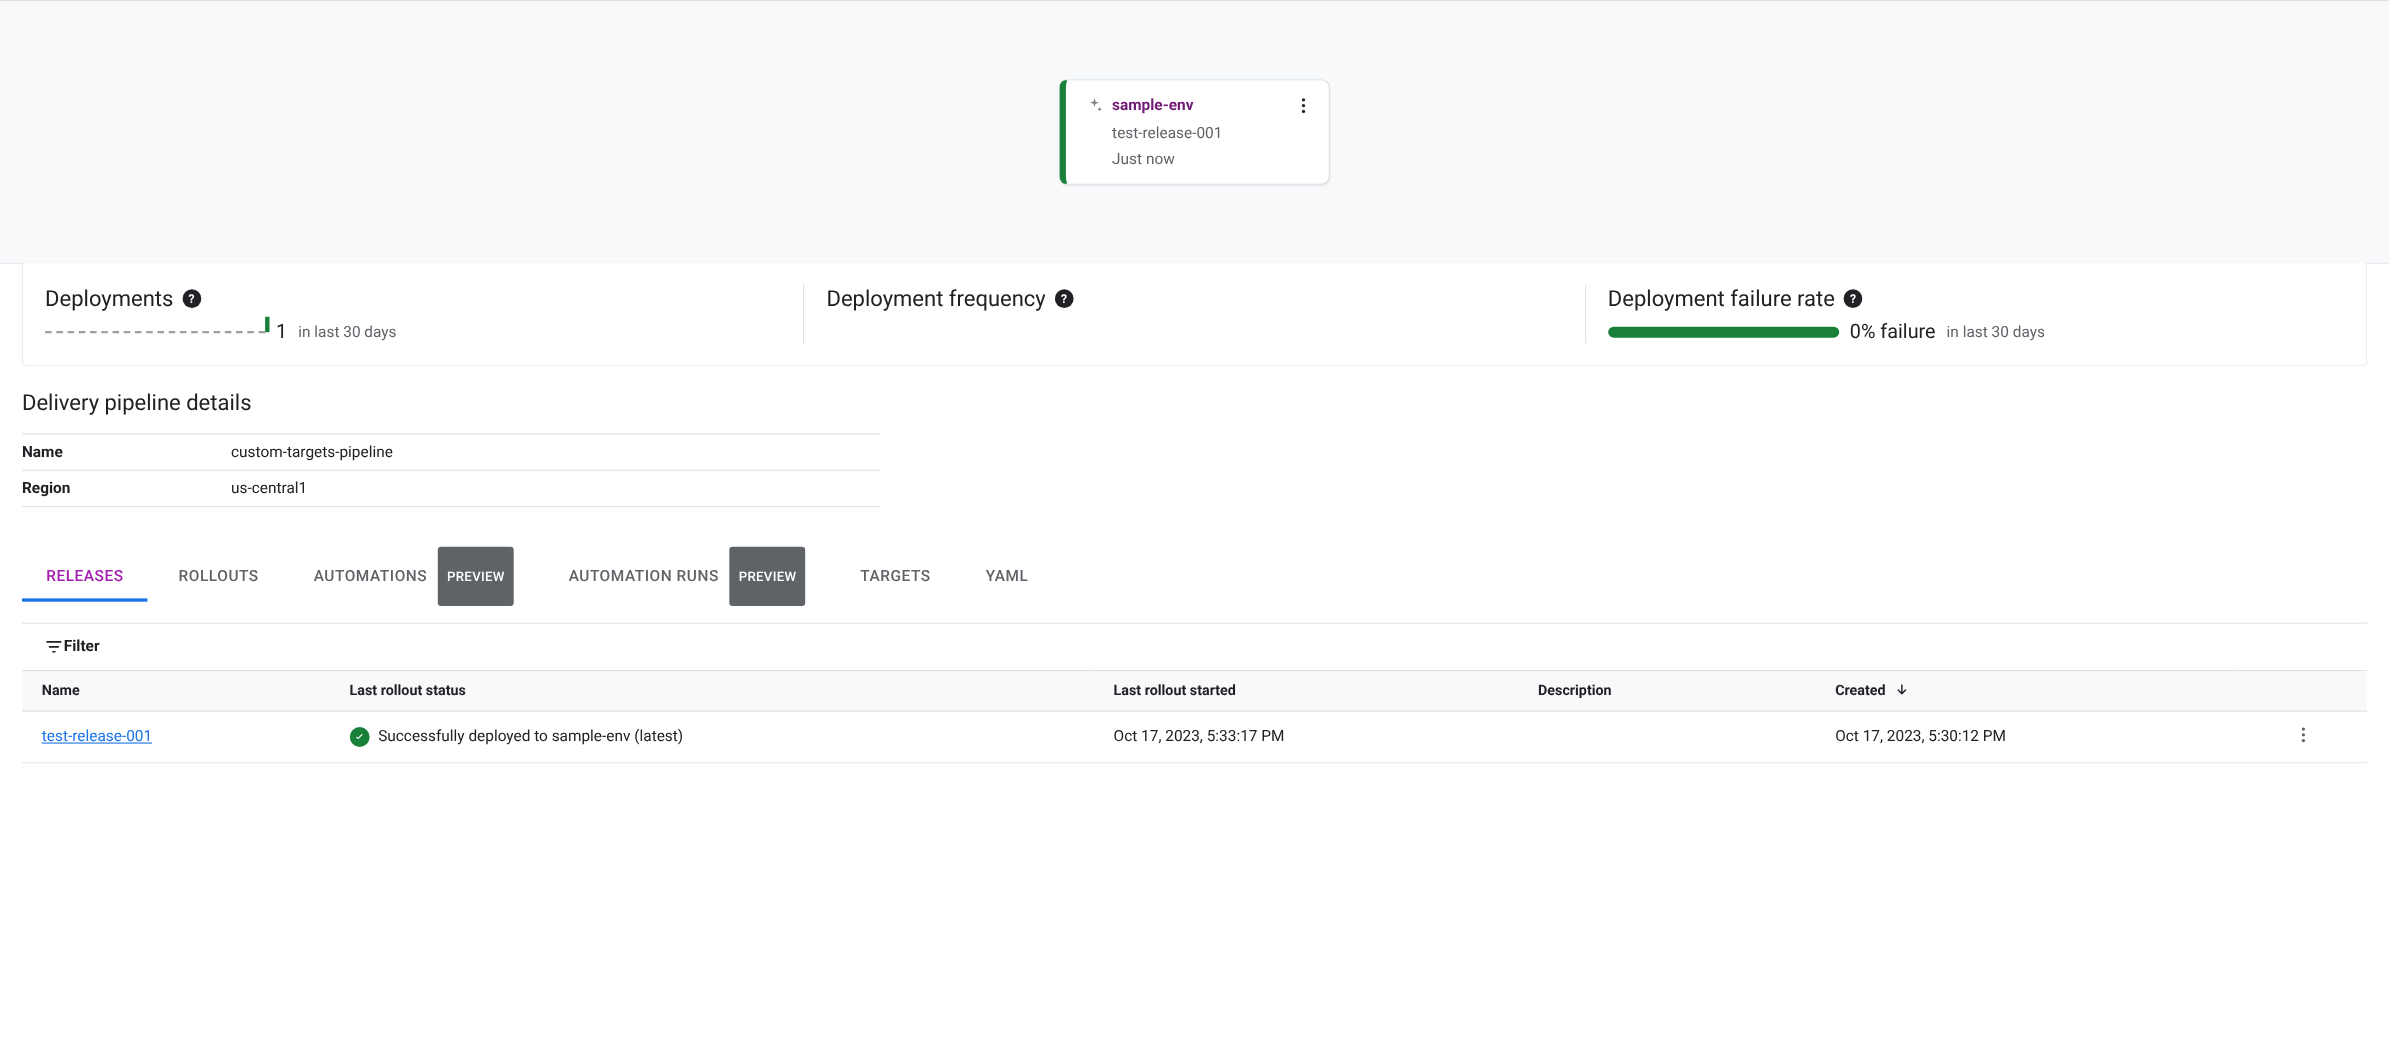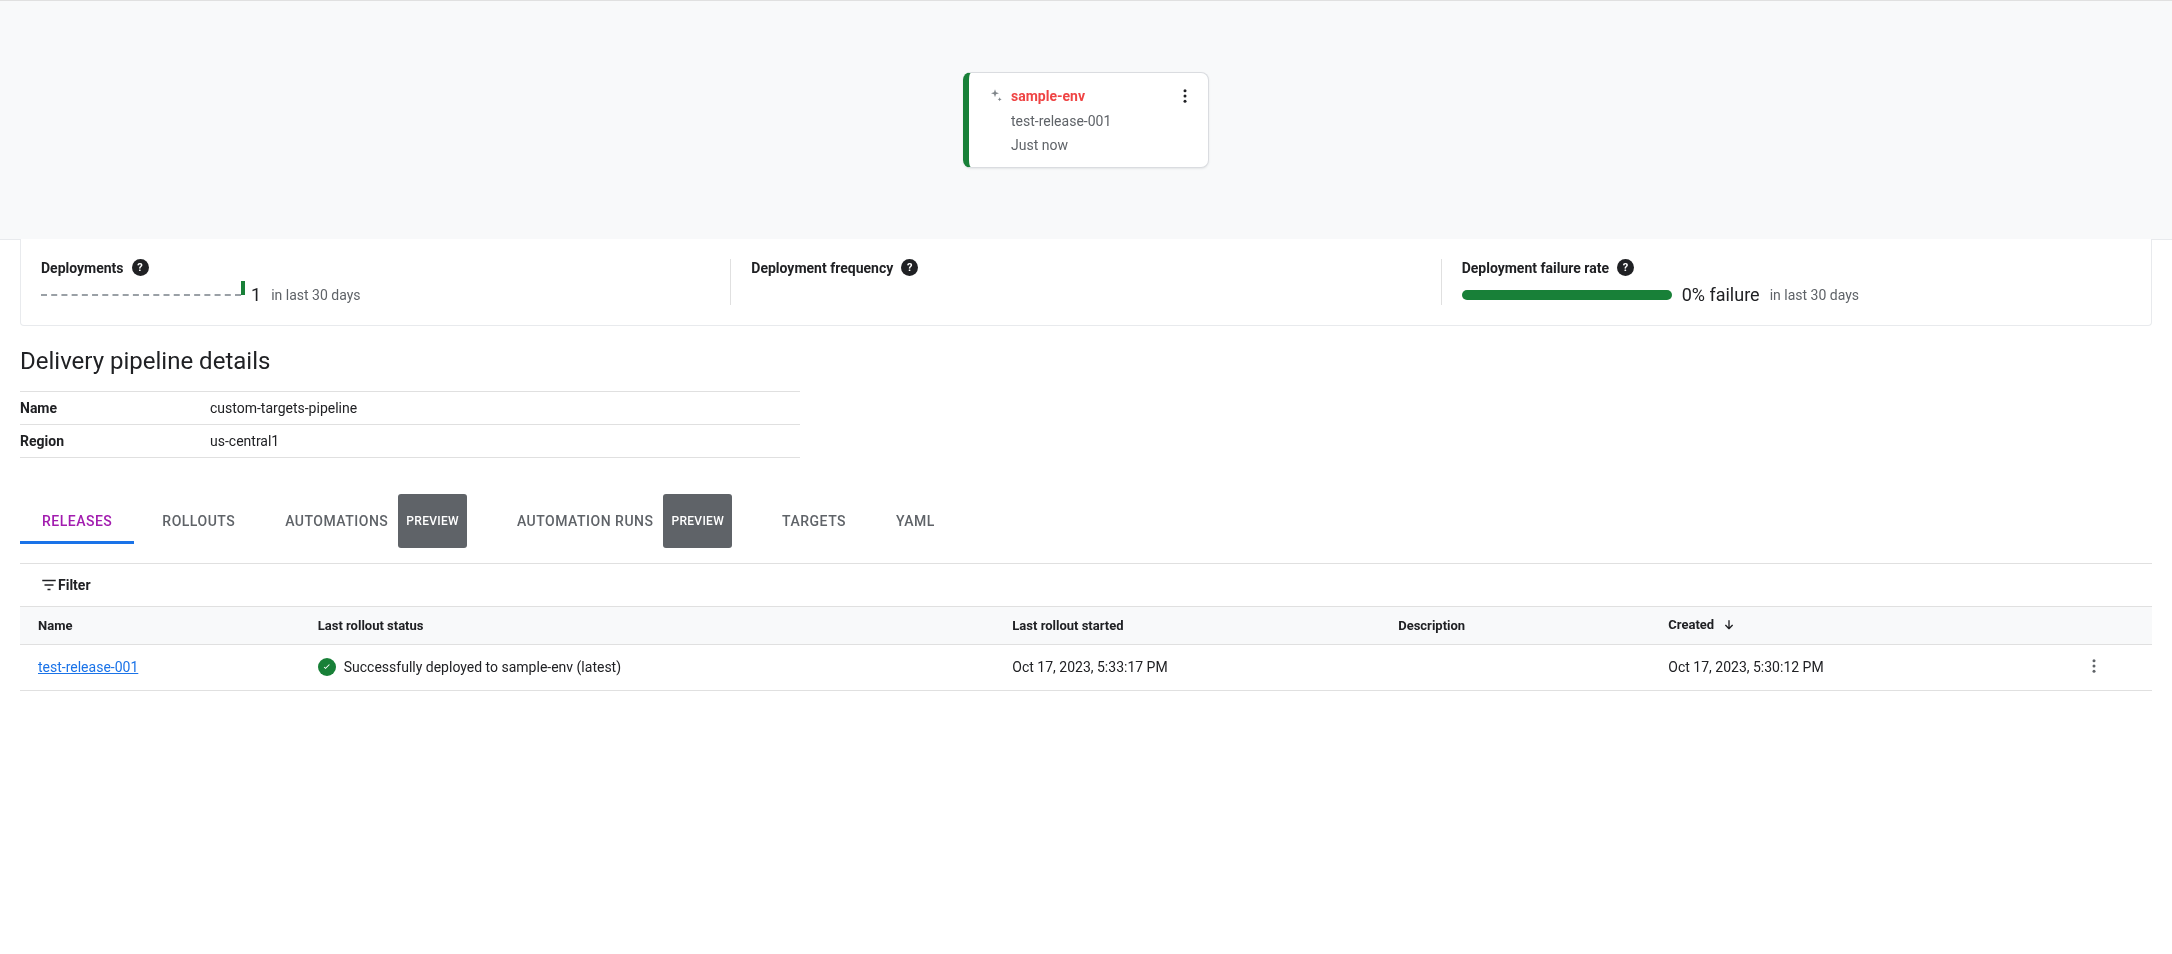--- a/index.html
+++ b/index.html
@@ -40,21 +40,21 @@
   }
   .sparkle-icon {
     width: 16px; height: 16px;
     display: inline-flex;
     align-items: center;
     justify-content: center;
   }
   .env-title {
     font-weight: 700;
     font-size: 14px;
-    color: #ef4444;
+    color: #701a75;
   }
   .env-sub {
     color: #5f6368;
     font-size: 14px;
     margin-top: 8px;
     margin-left: 24px;
   }
   .more-vert {
     width: 18px; height: 18px;
     display: inline-flex;
@@ -79,22 +79,22 @@
     border-right: 1px solid #e0e0e0;
   }
   .metric:last-child { border-right: none; text-align: center; }
   .metric-header {
     display: flex;
     align-items: center;
     gap: 8px;
     margin-bottom: 8px;
   }
   .metric-title {
-    font-weight: 700;
-    font-size: 14px;
+    font-weight: 400;
+    font-size: 20px;
   }
   .help-icon {
     width: 17px; height: 17px;
     border-radius: 50%;
     background: #202124;
     color: #fff;
     display: inline-flex;
     align-items: center;
     justify-content: center;
     font-size: 11px;
@@ -131,21 +131,21 @@
   .failure-bar {
     width: 210px;
     height: 10px;
     background: #188038;
     border-radius: 5px;
   }
   .details-section {
     padding: 20px 20px 0 20px;
   }
   .section-title {
-    font-size: 24px;
+    font-size: 20px;
     font-weight: 400;
     margin-bottom: 16px;
   }
   .details-table {
     width: 780px;
     border-collapse: collapse;
   }
   .details-table tr {
     border-top: 1px solid #e0e0e0;
     border-bottom: 1px solid #e0e0e0;

